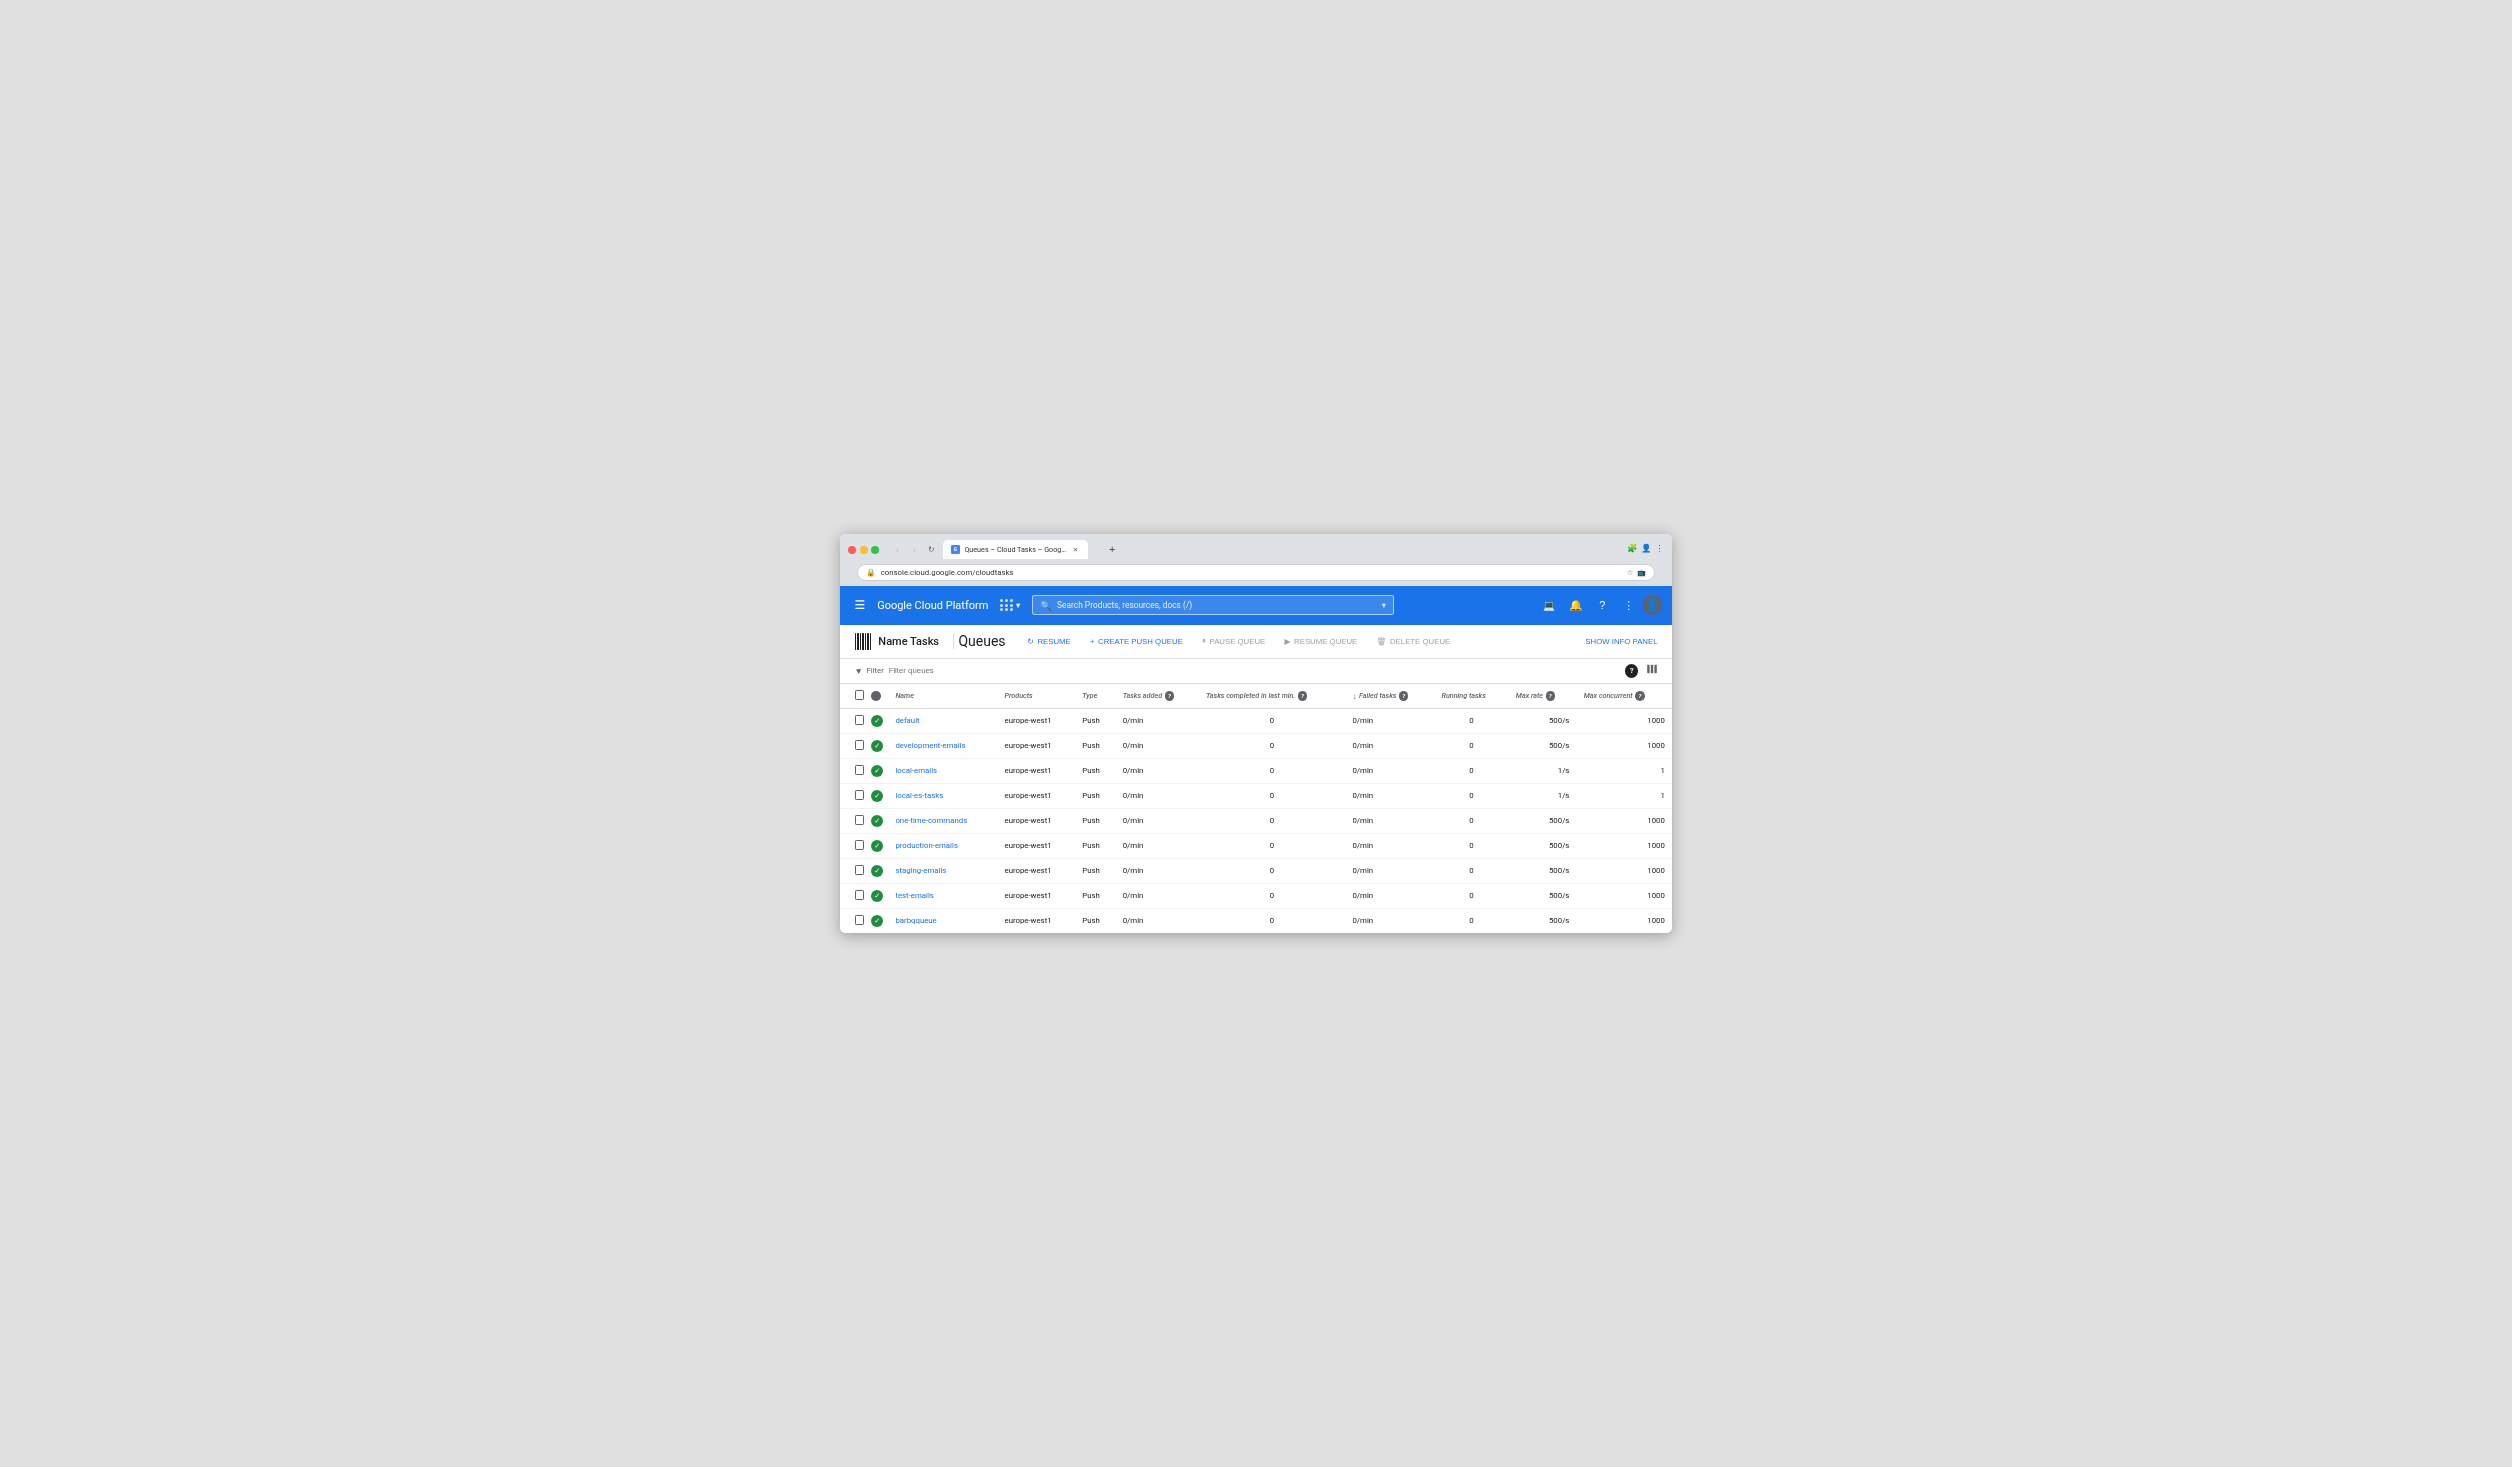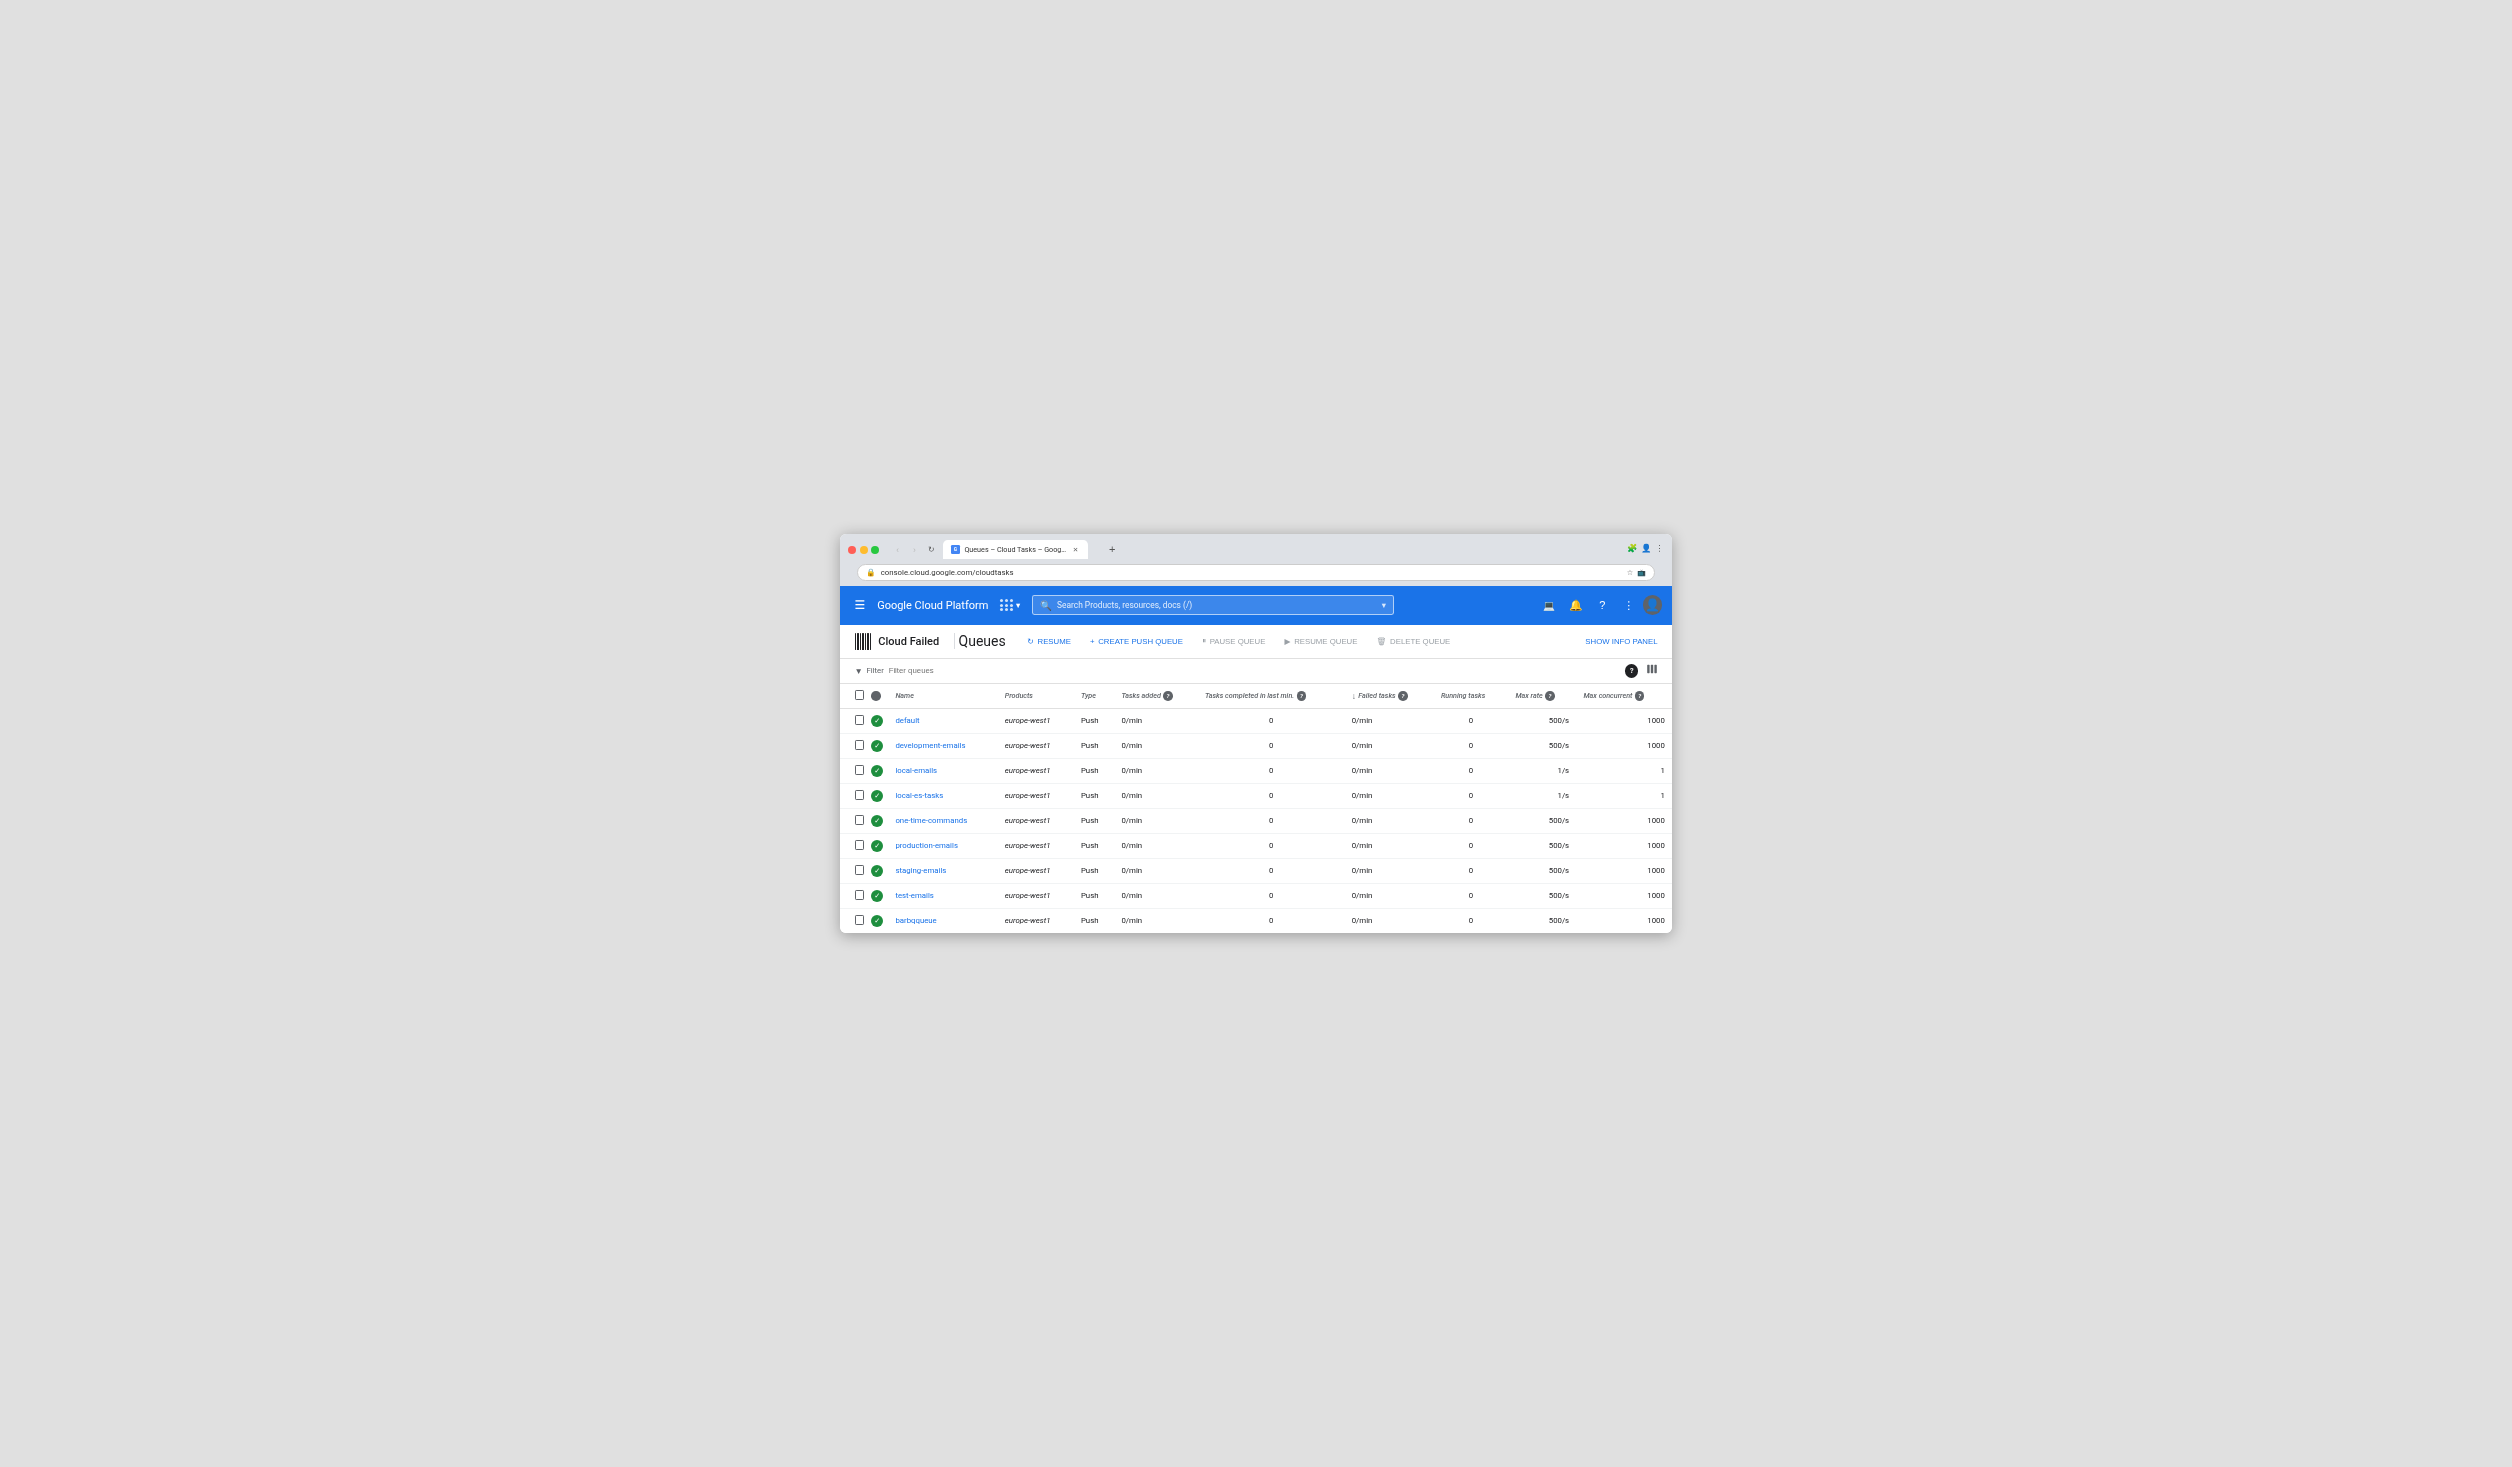--- a/index.html
+++ b/index.html
@@ -364,21 +364,21 @@
       border-radius: 50%;
       background: #1e8e3e;
       color: white;
       display: flex; align-items: center; justify-content: center;
       font-size: 7.2px;
     }
     .queue-name {
       color: #1a73e8;
       cursor: pointer;
     }
-    .location-text { color: #202124; font-style: italic; }
+    .location-text { color: #202124; }
 
     th .th-content {
       display: flex;
       align-items: center;
       gap: 2.4px;
       font-style: italic;
     }
     .th-help {
       width: 9.6px; height: 9.6px;
       border-radius: 50%;
@@ -490,21 +490,21 @@
       <div class="cloud-tasks-nav">
         <div class="barcode-icon">
           <div class="barcode-bar thin"></div>
           <div class="barcode-bar"></div>
           <div class="barcode-bar thinner"></div>
           <div class="barcode-bar"></div>
           <div class="barcode-bar thin"></div>
           <div class="barcode-bar"></div>
           <div class="barcode-bar thinner"></div>
         </div>
-        <span class="page-title">Cloud Failed</span>
+        <span class="page-title">Name Tasks</span>
         <span class="section-title">Queues</span>
       </div>
       <div class="toolbar-actions">
         <button class="toolbar-btn">
           <span style="color:#1a73e8;">↻</span>
           <span>RESUME</span>
         </button>
         <button class="toolbar-btn">
           <span>+</span>
           <span>CREATE PUSH QUEUE</span>

